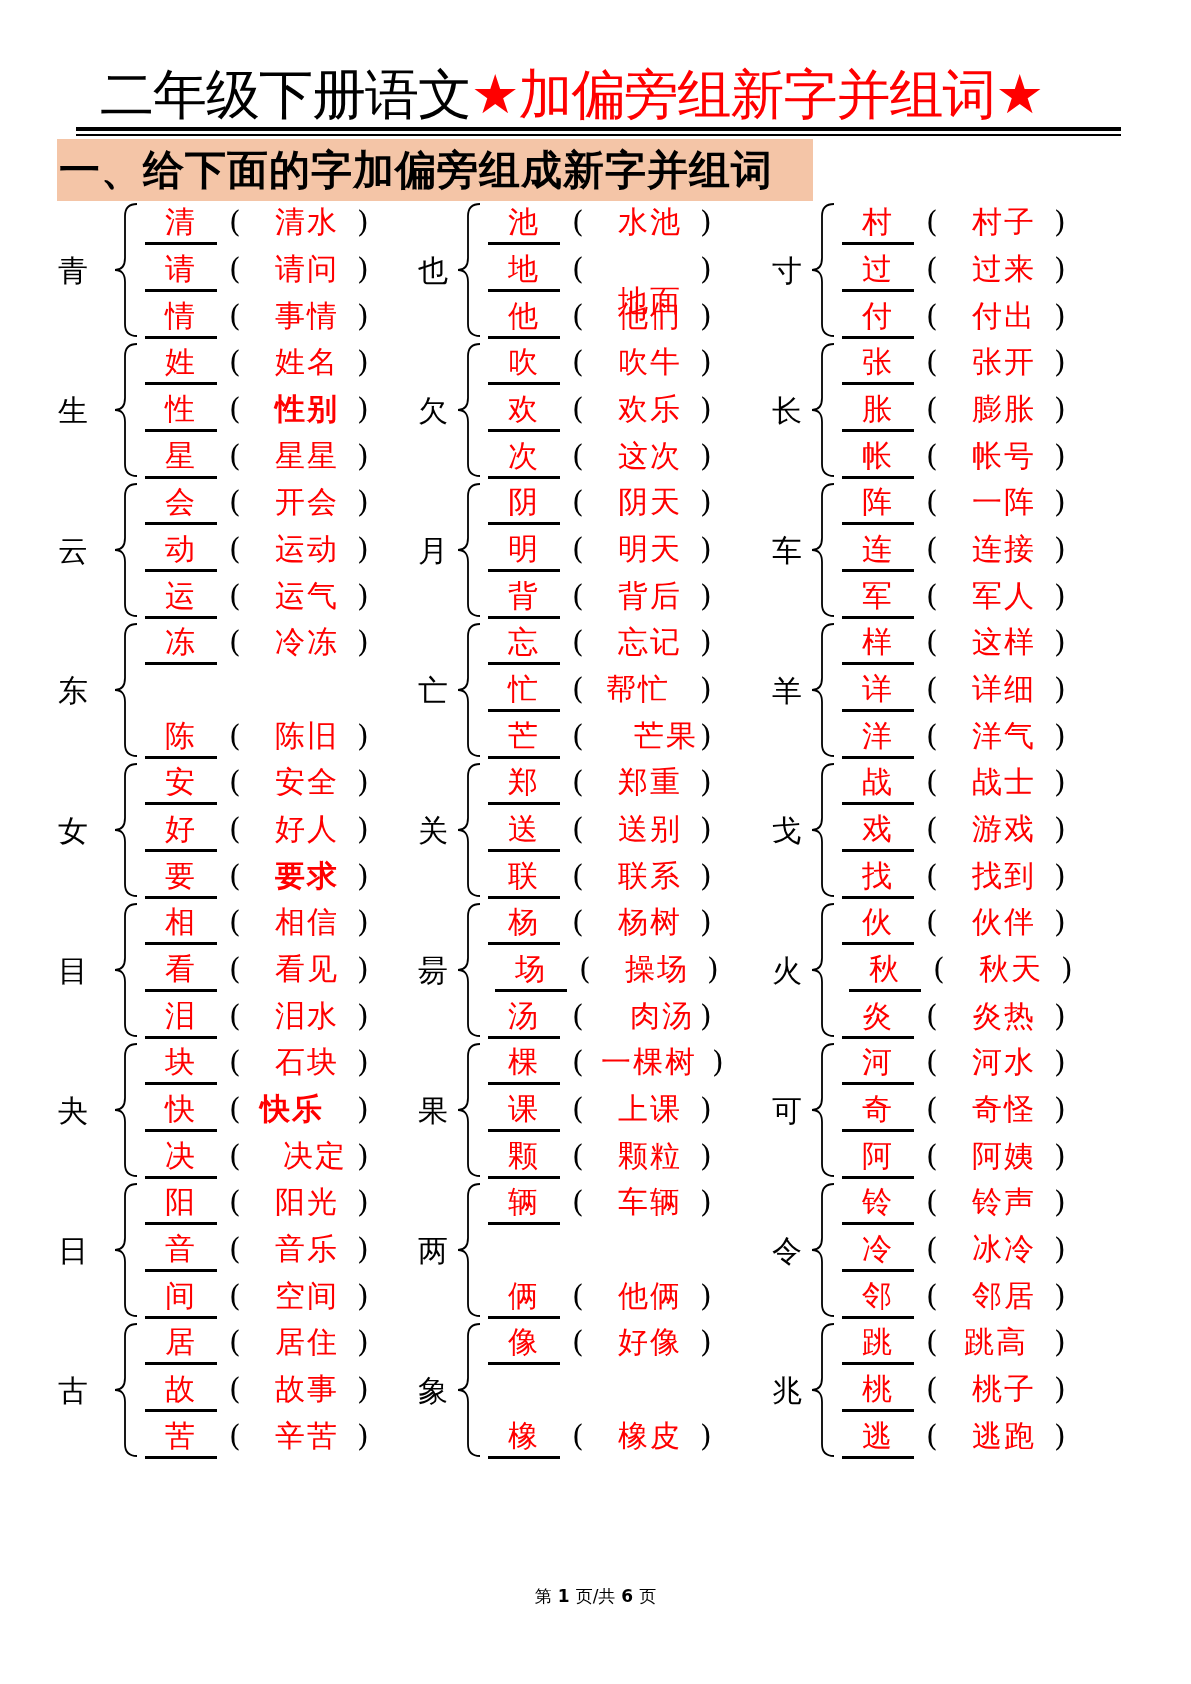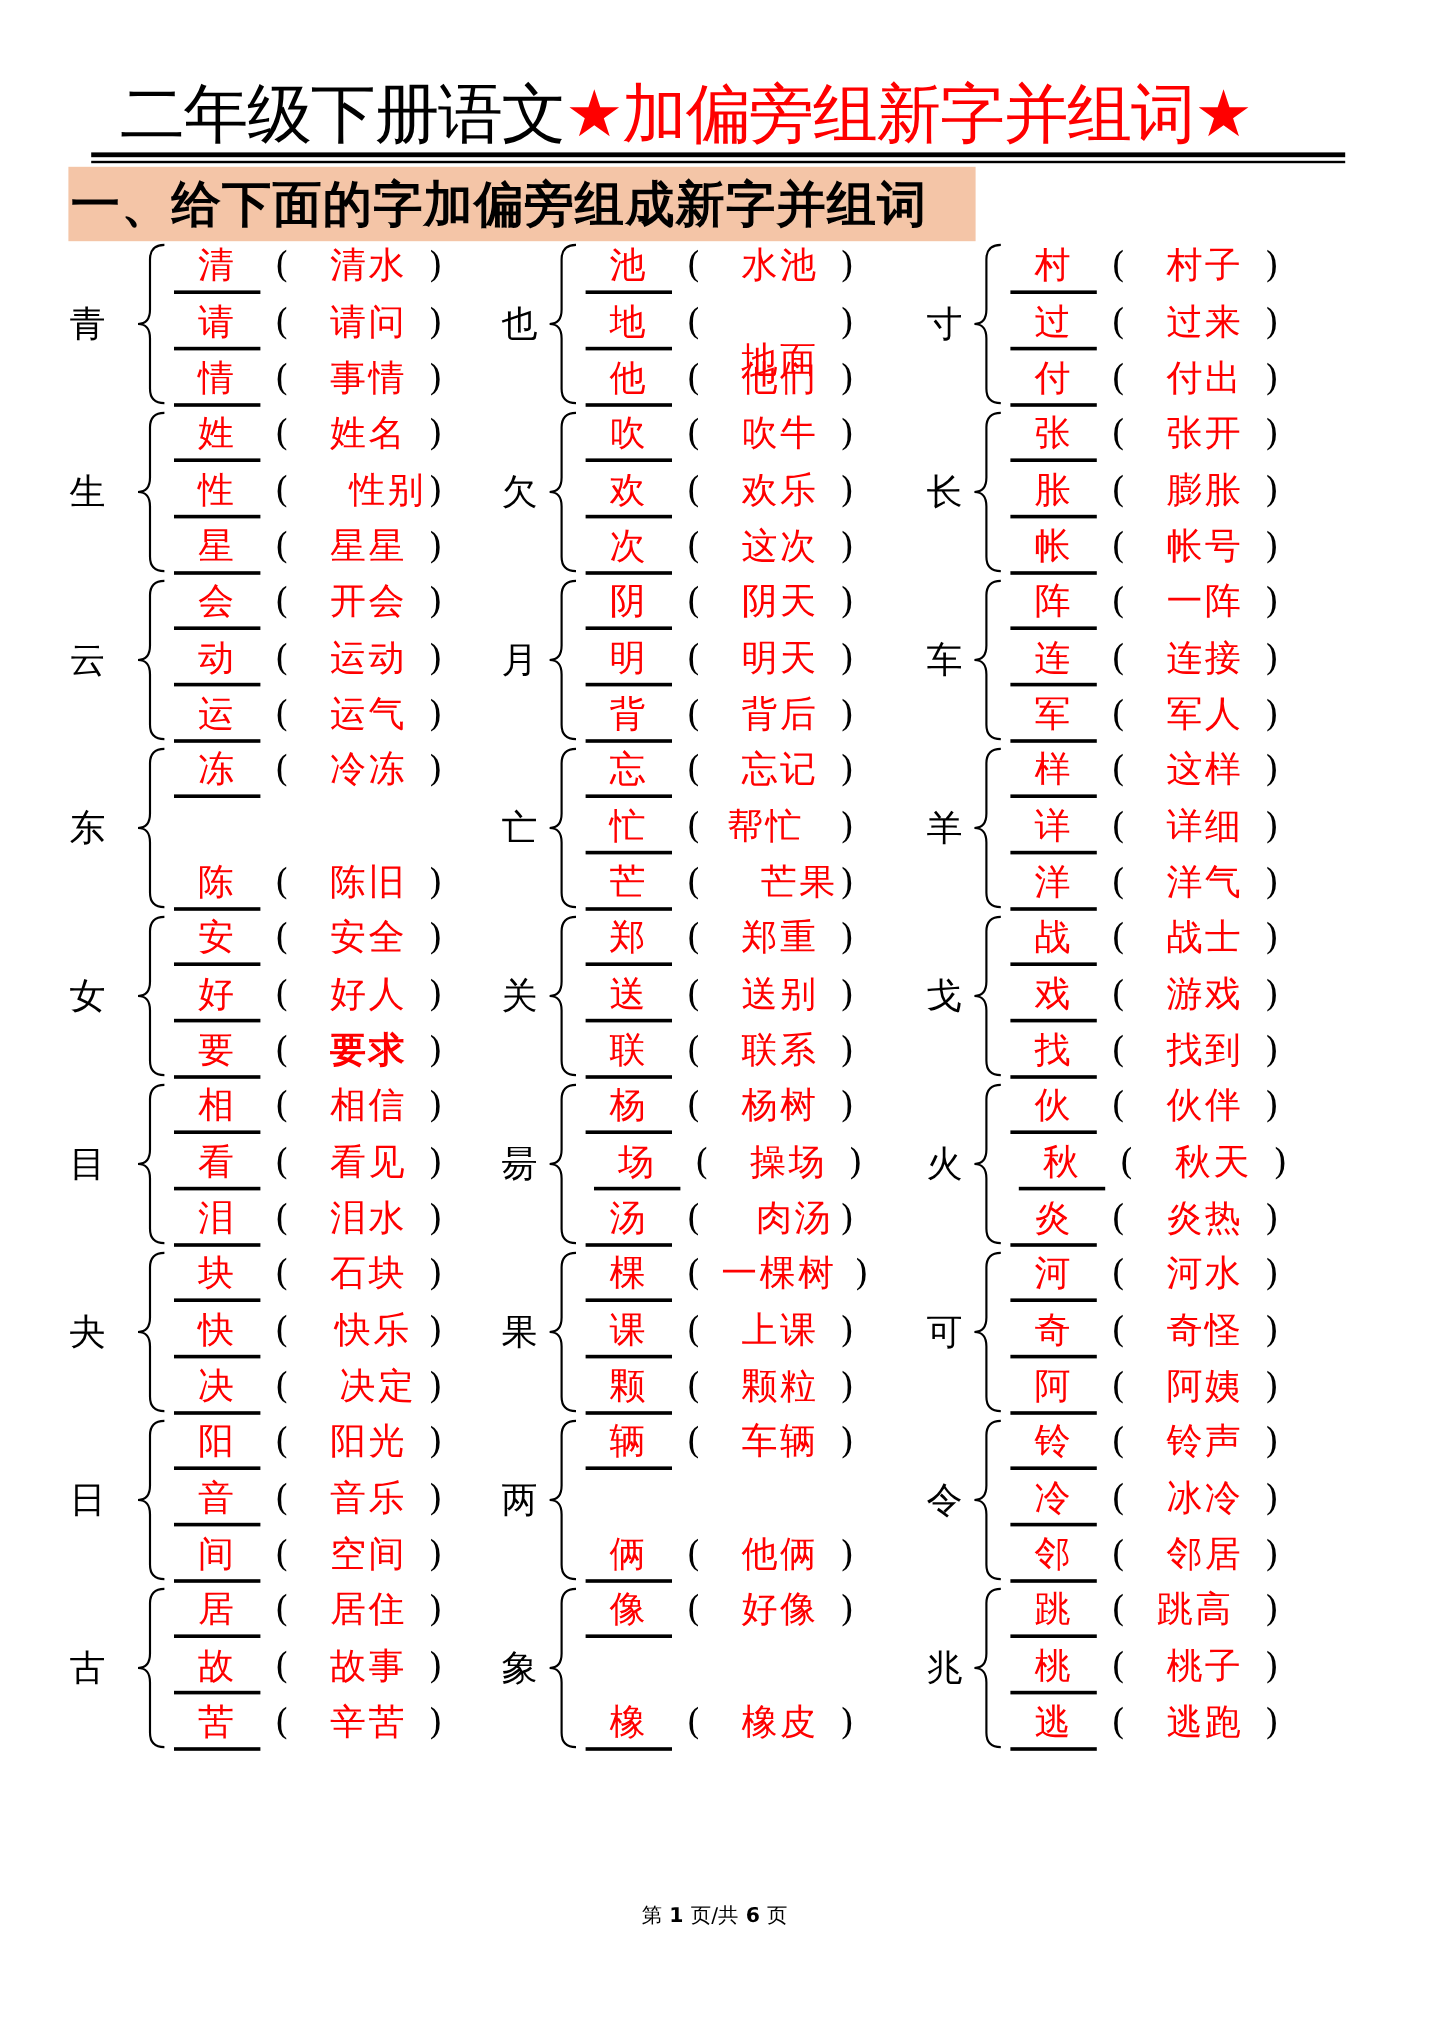--- a/index.html
+++ b/index.html
@@ -81,21 +81,21 @@
         <div class="ans" style="left: 0px;">姓</div>
         <div class="ul" style="left: 0px;"></div>
         <div class="lp" style="left: 84px;">(</div>
         <div class="word" style="left: 112px; width: 100px;">姓名</div>
         <div class="rp" style="left: 212px;">)</div>
       </div>
       <div class="line" style="left: 87px; top: 47px;">
         <div class="ans" style="left: 0px;">性</div>
         <div class="ul" style="left: 0px;"></div>
         <div class="lp" style="left: 84px;">(</div>
-        <div class="word" style="left: 128px; width: 100px;">性别</div>
+        <div class="word" style="left: 112px; width: 100px; font-weight: bold;">性别</div>
         <div class="rp" style="left: 212px;">)</div>
       </div>
       <div class="line" style="left: 87px; top: 94px;">
         <div class="ans" style="left: 0px;">星</div>
         <div class="ul" style="left: 0px;"></div>
         <div class="lp" style="left: 84px;">(</div>
         <div class="word" style="left: 112px; width: 100px;">星星</div>
         <div class="rp" style="left: 212px;">)</div>
       </div>
     </div>
@@ -209,21 +209,21 @@
         <div class="ans" style="left: 0px;">块</div>
         <div class="ul" style="left: 0px;"></div>
         <div class="lp" style="left: 84px;">(</div>
         <div class="word" style="left: 112px; width: 100px;">石块</div>
         <div class="rp" style="left: 212px;">)</div>
       </div>
       <div class="line" style="left: 87px; top: 47px;">
         <div class="ans" style="left: 0px;">快</div>
         <div class="ul" style="left: 0px;"></div>
         <div class="lp" style="left: 84px;">(</div>
-        <div class="word" style="left: 116px; width: 100px;">快乐</div>
+        <div class="word" style="left: 97px; width: 100px; font-weight: bold;">快乐</div>
         <div class="rp" style="left: 212px;">)</div>
       </div>
       <div class="line" style="left: 87px; top: 94px;">
         <div class="ans" style="left: 0px;">决</div>
         <div class="ul" style="left: 0px;"></div>
         <div class="lp" style="left: 84px;">(</div>
         <div class="word" style="left: 120px; width: 100px;">决定</div>
         <div class="rp" style="left: 212px;">)</div>
       </div>
     </div>

